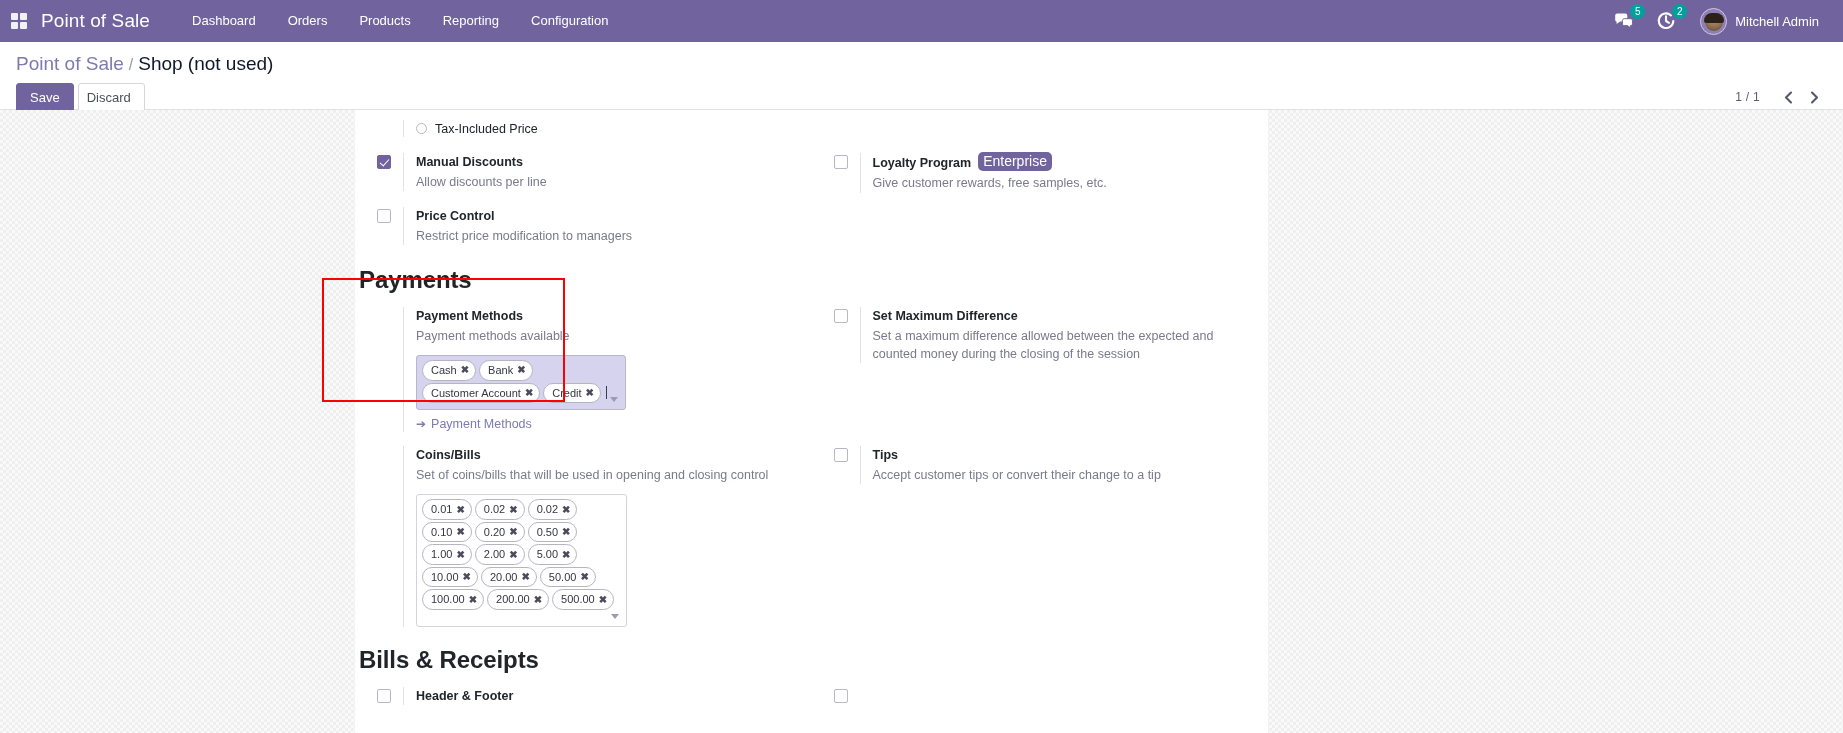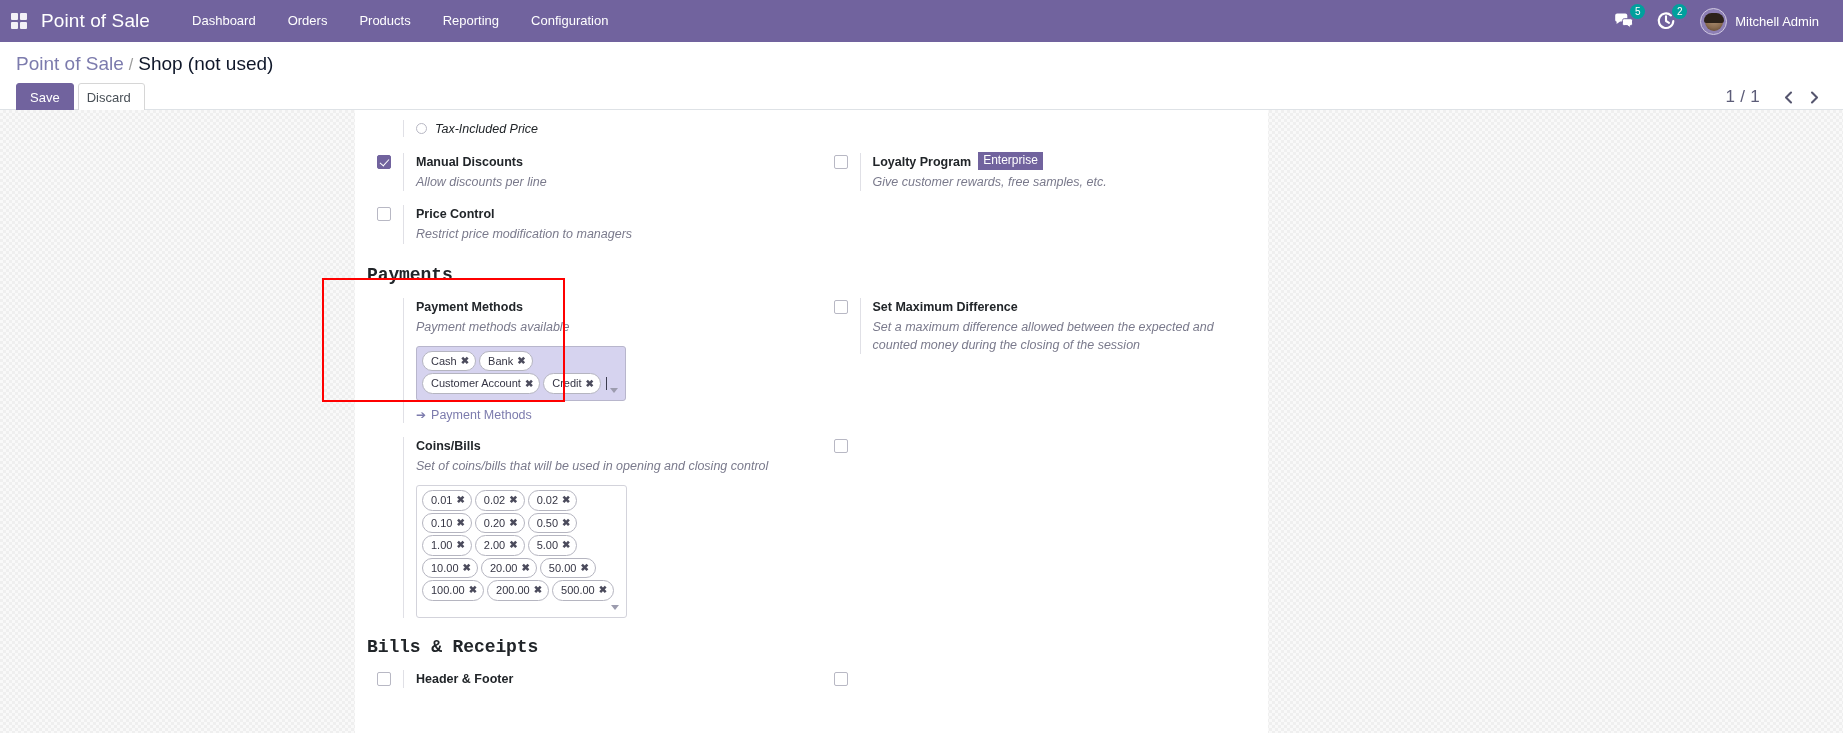--- a/index.html
+++ b/index.html
@@ -147,21 +147,21 @@
     padding-left: 8px;
   }
 
   .pager {
     position: absolute;
     right: 18px;
     top: 44px;
     display: flex;
     align-items: center;
     gap: 4px;
-    font-size: 17px;
+    font-size: 12px;
     color: #5c5c78;
   }
   .pager-count { margin-right: 13px; white-space: nowrap; letter-spacing: .3px; }
   .pager-btn {
     width: 22px; height: 22px;
     display: flex; align-items: center; justify-content: center;
     cursor: pointer;
     color: #55556e;
   }
 
@@ -248,41 +248,39 @@
     line-height: 1.45;
     display: flex;
     align-items: center;
     gap: 7px;
   }
   .s-desc {
     font-size: 12.5px;
     color: #7a7a8c;
     line-height: 1.45;
     margin-top: 2px;
-    font-style: italic;
   }
   .ent-badge {
     background: #71639e;
     color: #ffffff;
-    font-size: 12px;
+    font-size: 14px;
     font-weight: normal;
-    border-radius: 0;
+    border-radius: 5px;
     padding: 2px 5px 2px 5px;
     line-height: 1.1;
     white-space: nowrap;
     display: inline-block;
     position: relative;
     top: -1px;
   }
 
   
   .radio-line {
     display: flex;
     padding: 4px 0 9px 48px;
-    font-style: italic;
   }
   .radio-wrap {
     border-left: 1px solid #e0e0e6;
     padding-left: 12px;
     display: flex;
     align-items: center;
     gap: 8px;
     min-height: 17px;
   }
   .o-radio {
@@ -290,27 +288,26 @@
     border: 1px solid #b8b8c4;
     border-radius: 50%;
     background: #fff;
     cursor: pointer;
     flex: none;
   }
   .radio-label { font-size: 12.5px; color: #212529; }
 
   
   .section-h {
-    font-size: 18px;
+    font-size: 24px;
     font-weight: bold;
     color: #212529;
     padding: 14px 0 6px 0;
-    margin-left: 12px;
+    margin-left: 4px;
     letter-spacing: -.1px;
-    font-family: Liberation Mono, monospace;
   }
   .section-h.tight { padding-top: 12px; }
 
   
   .field-wrap { padding-top: 10px; }
   .tags-box {
     border: 1px solid #b8b6cc;
     border-radius: 3px;
     background: #d6d3ef;
     padding: 4px 0 4px 5px;
@@ -617,20 +614,26 @@
                     <span class="x">✖</span>
                   </span><span class="drop-caret"></span>
               </div>
             </div>
           </div>
         </div>
         <div class="col">
           <div class="chk-cell">
             <span class="o-chk"></span>
           </div>
+          <div class="setting-body">
+            <div class="s-title">
+                <span>Tips</span>
+              </div>
+            <div class="s-desc">Accept customer tips or convert their change to a tip</div>
+          </div>
         </div>
       </div>
 
       <div class="section-h tight">Bills &amp; Receipts</div>
 
       <div class="row2">
         <div class="col left">
           <div class="chk-cell">
             <span class="o-chk"></span>
           </div>

